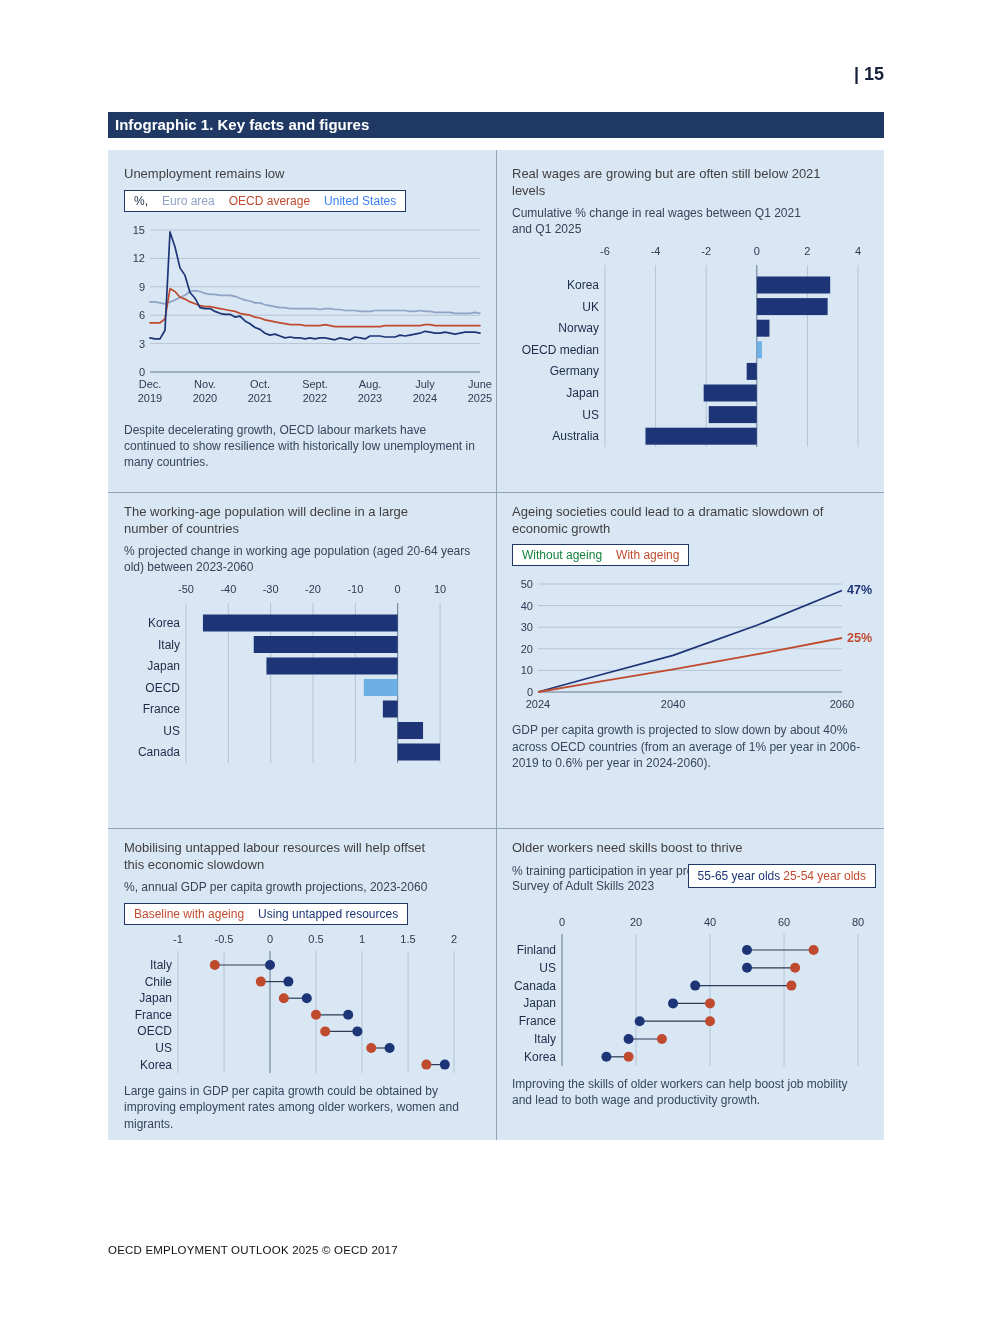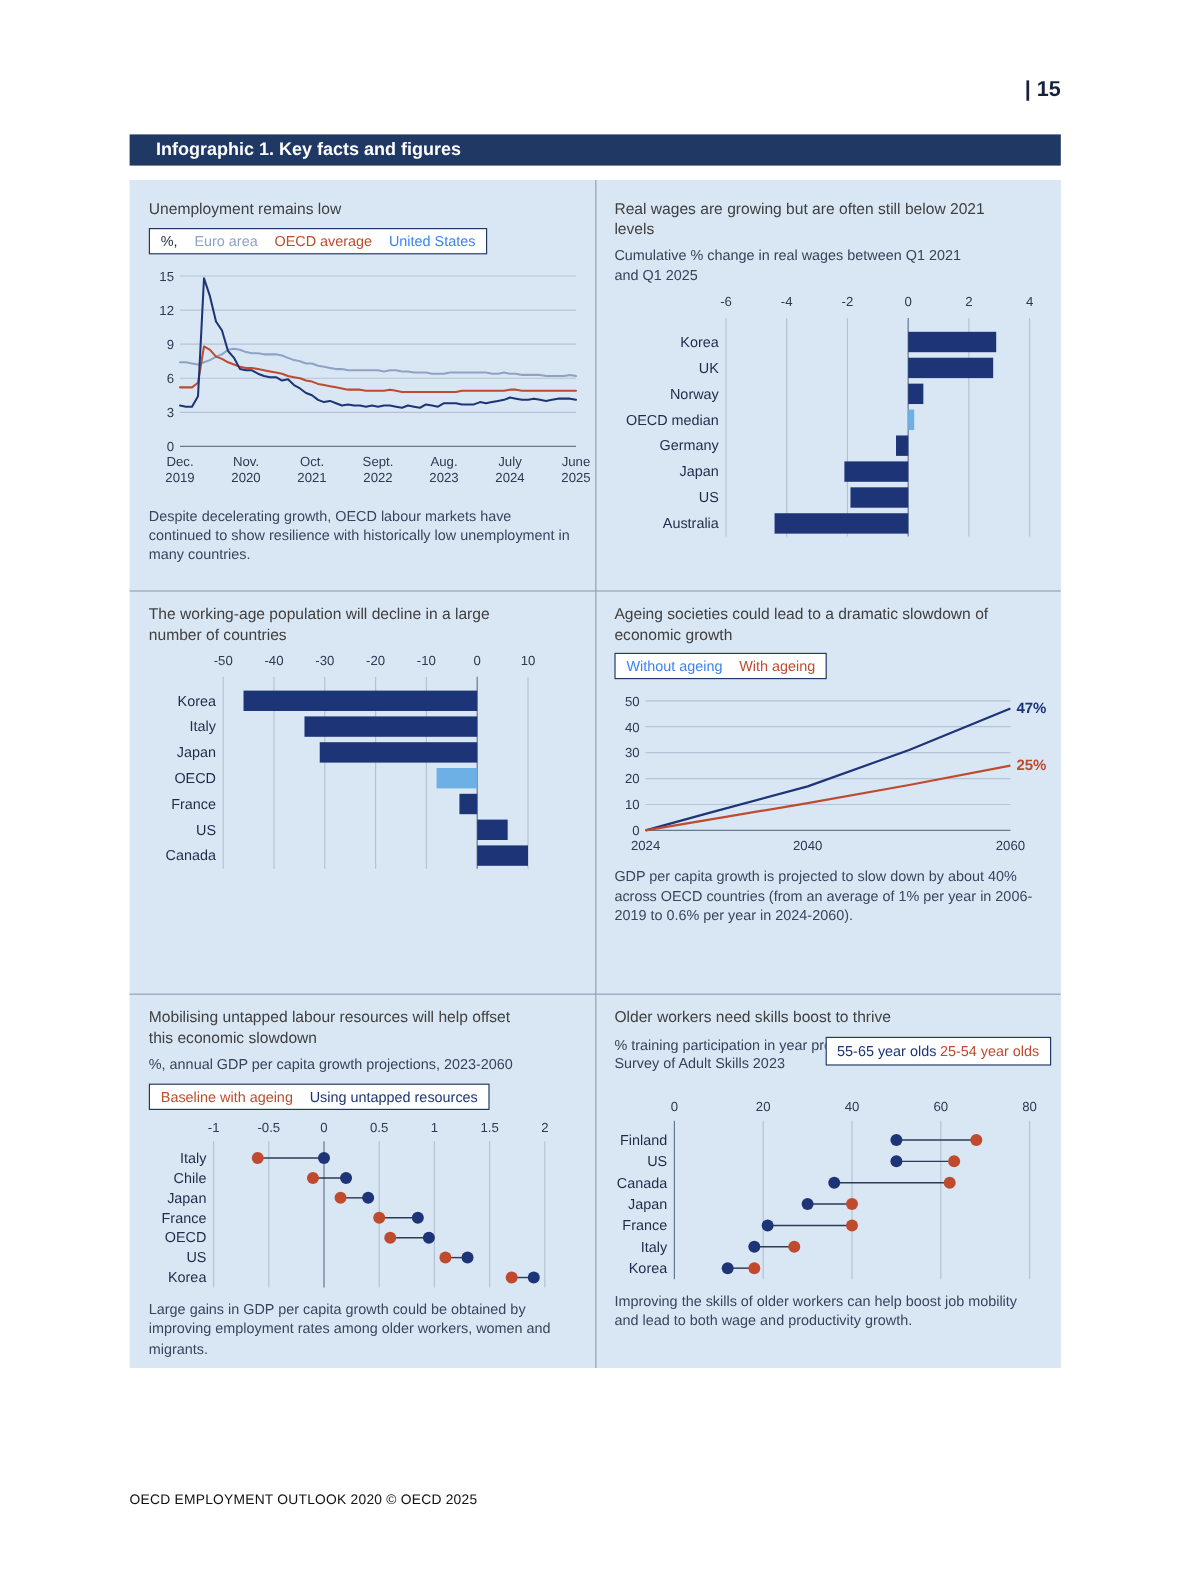--- a/index.html
+++ b/index.html
@@ -1,20 +1,20 @@
 <!DOCTYPE html>
 <html><head>
 <meta charset="utf-8">
 <style>
   *{margin:0;padding:0;box-sizing:border-box}
   html,body{background:#fff}
   body{width:992px;height:1323px;position:relative;font-family:"Liberation Sans",sans-serif;color:#1f3864}
   .page-number{position:absolute;top:64px;right:108px;font-size:18px;font-weight:bold;color:#17233c}
   .banner{position:absolute;left:108px;top:112px;width:776px;height:26px;background:#1f3864;color:#fff;
-          font-size:15px;font-weight:bold;line-height:26px;padding-left:22px}
+          font-size:15px;font-weight:bold;line-height:26px;padding-left:7px}
   .infographic{position:absolute;left:108px;top:150px;width:776px;height:990px;background:#d9e7f5}
   .divider-h{position:absolute;left:0;width:776px;height:1px;background:#92a3b6}
   .divider-v{position:absolute;top:0;left:388px;width:1px;height:990px;background:#92a3b6}
   .panel{position:absolute}
   .ptitle{color:#404040;font-size:13px;font-weight:normal;line-height:1.28;margin-bottom:7px}
   .subtitle{color:#36435a;font-size:12px;line-height:1.32;margin-bottom:7px}
   .caption{color:#37465e;font-size:12px;line-height:1.36;margin-top:4px}
   .legend-box{display:inline-flex;gap:14px;background:#fff;border:1px solid #1f3864;padding:3px 9px;
               font-size:12px;margin-bottom:8px;white-space:nowrap;align-items:center}
   .legend-box .li{display:inline-block}
@@ -115,20 +115,21 @@
           <text x="87" y="173.60000000000002" text-anchor="end" class="cat">US</text>
           <rect x="196.73" y="161.10000000000002" width="48.06999999999999" height="17" fill="#1d3576"></rect>
           <text x="87" y="195.20000000000002" text-anchor="end" class="cat">Australia</text>
           <rect x="133.48" y="182.70000000000002" width="111.32" height="17" fill="#1d3576"></rect>
         </svg>
       </div>
   </section>
 
   <section class="panel" style="left:16px;top:354px;width:362px">
     <h2 class="ptitle" style="width:296px">The working-age population will decline in a large number of countries</h2>
+    <p class="subtitle" style="width:350px">% projected change in working age population (aged 20-64 years old) between 2023-2060</p>
     <div class="chart" id="chart-working-age">
         <svg width="362" height="186">
           <line x1="62" y1="20" x2="62" y2="180" stroke="#b4c3d3"></line>
           <text x="62" y="10" text-anchor="middle" class="tick">-50</text>
           <line x1="104.33333333333333" y1="20" x2="104.33333333333333" y2="180" stroke="#b4c3d3"></line>
           <text x="104.33333333333333" y="10" text-anchor="middle" class="tick">-40</text>
           <line x1="146.66666666666666" y1="20" x2="146.66666666666666" y2="180" stroke="#b4c3d3"></line>
           <text x="146.66666666666666" y="10" text-anchor="middle" class="tick">-30</text>
           <line x1="189" y1="20" x2="189" y2="180" stroke="#b4c3d3"></line>
           <text x="189" y="10" text-anchor="middle" class="tick">-20</text>
@@ -152,21 +153,21 @@
           <rect x="273.6666666666667" y="139" width="25.399999999999977" height="17" fill="#1d3576"></rect>
           <text x="56" y="173" text-anchor="end" class="cat">Canada</text>
           <rect x="273.6666666666667" y="160.5" width="42.333333333333314" height="17" fill="#1d3576"></rect>
         </svg>
       </div>
   </section>
 
   <section class="panel" style="left:404px;top:354px;width:358px">
     <h2 class="ptitle" style="width:322px">Ageing societies could lead to a dramatic slowdown of economic growth</h2>
     <div class="legend-box">
-      <span class="li" style="color: #3b82f6;">Without ageing</span>
+      <span class="li" style="color: #15803d;">Without ageing</span>
       <span class="li" style="color: rgb(191, 74, 46);">With ageing</span>
     </div>
     <div class="chart" id="chart-ageing">
         <svg width="358" height="144">
           <line x1="26" y1="118" x2="330" y2="118" stroke="#64788f"></line>
           <text x="21" y="122" text-anchor="end" class="tick">0</text>
           <line x1="26" y1="96.4" x2="330" y2="96.4" stroke="#b4c3d3"></line>
           <text x="21" y="100.4" text-anchor="end" class="tick">10</text>
           <line x1="26" y1="74.8" x2="330" y2="74.8" stroke="#b4c3d3"></line>
           <text x="21" y="78.8" text-anchor="end" class="tick">20</text>
@@ -292,13 +293,13 @@
           <text x="44" y="144.8" text-anchor="end" class="cat">Korea</text>
           <line x1="94.4" y1="140.8" x2="116.60000000000001" y2="140.8" stroke="#2b3a55" stroke-width="1.2"></line>
           <circle cx="94.4" cy="140.8" r="5" fill="#1d3576"></circle>
           <circle cx="116.60000000000001" cy="140.8" r="5" fill="#bf4a2e"></circle>
         </svg>
       </div>
     <p class="caption" style="width:356px">Improving the skills of older workers can help boost job mobility and lead to both wage and productivity growth.</p>
   </section>
 </div>
 
-<div class="footer">OECD EMPLOYMENT OUTLOOK 2020 © OECD 2025</div>
+<div class="footer">OECD EMPLOYMENT OUTLOOK 2025 © OECD 2017</div>
 
 </body></html>

